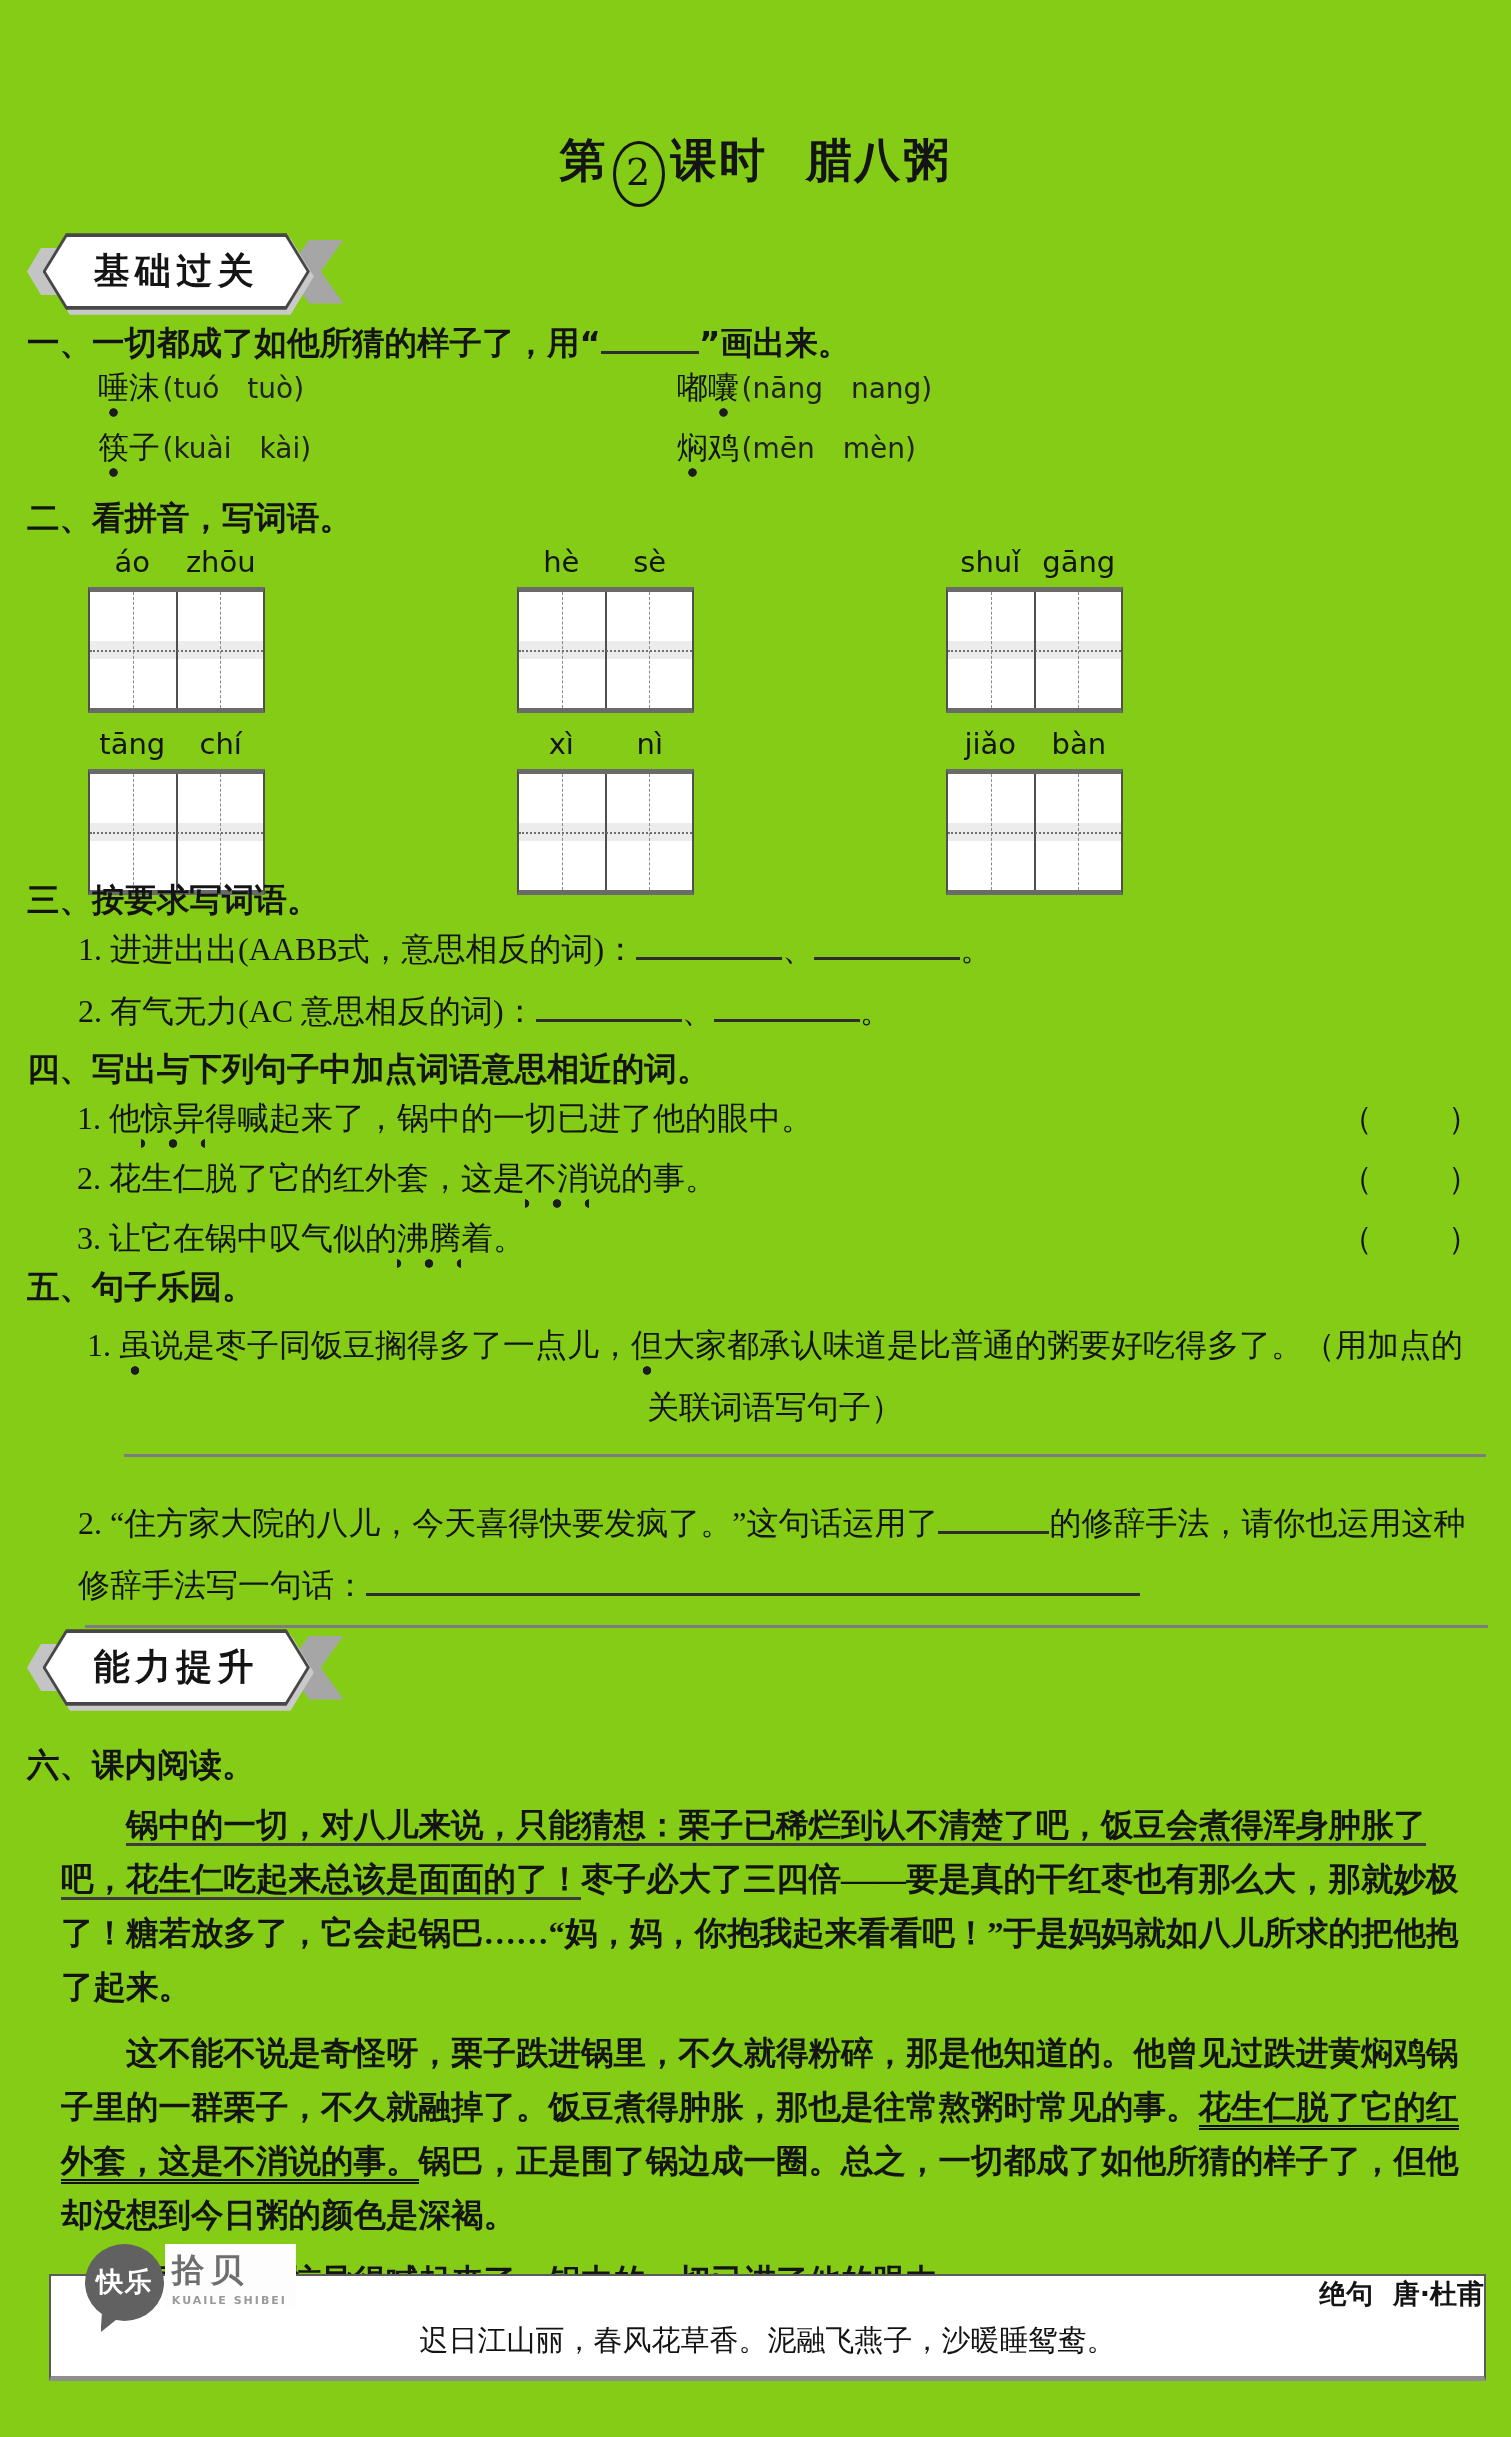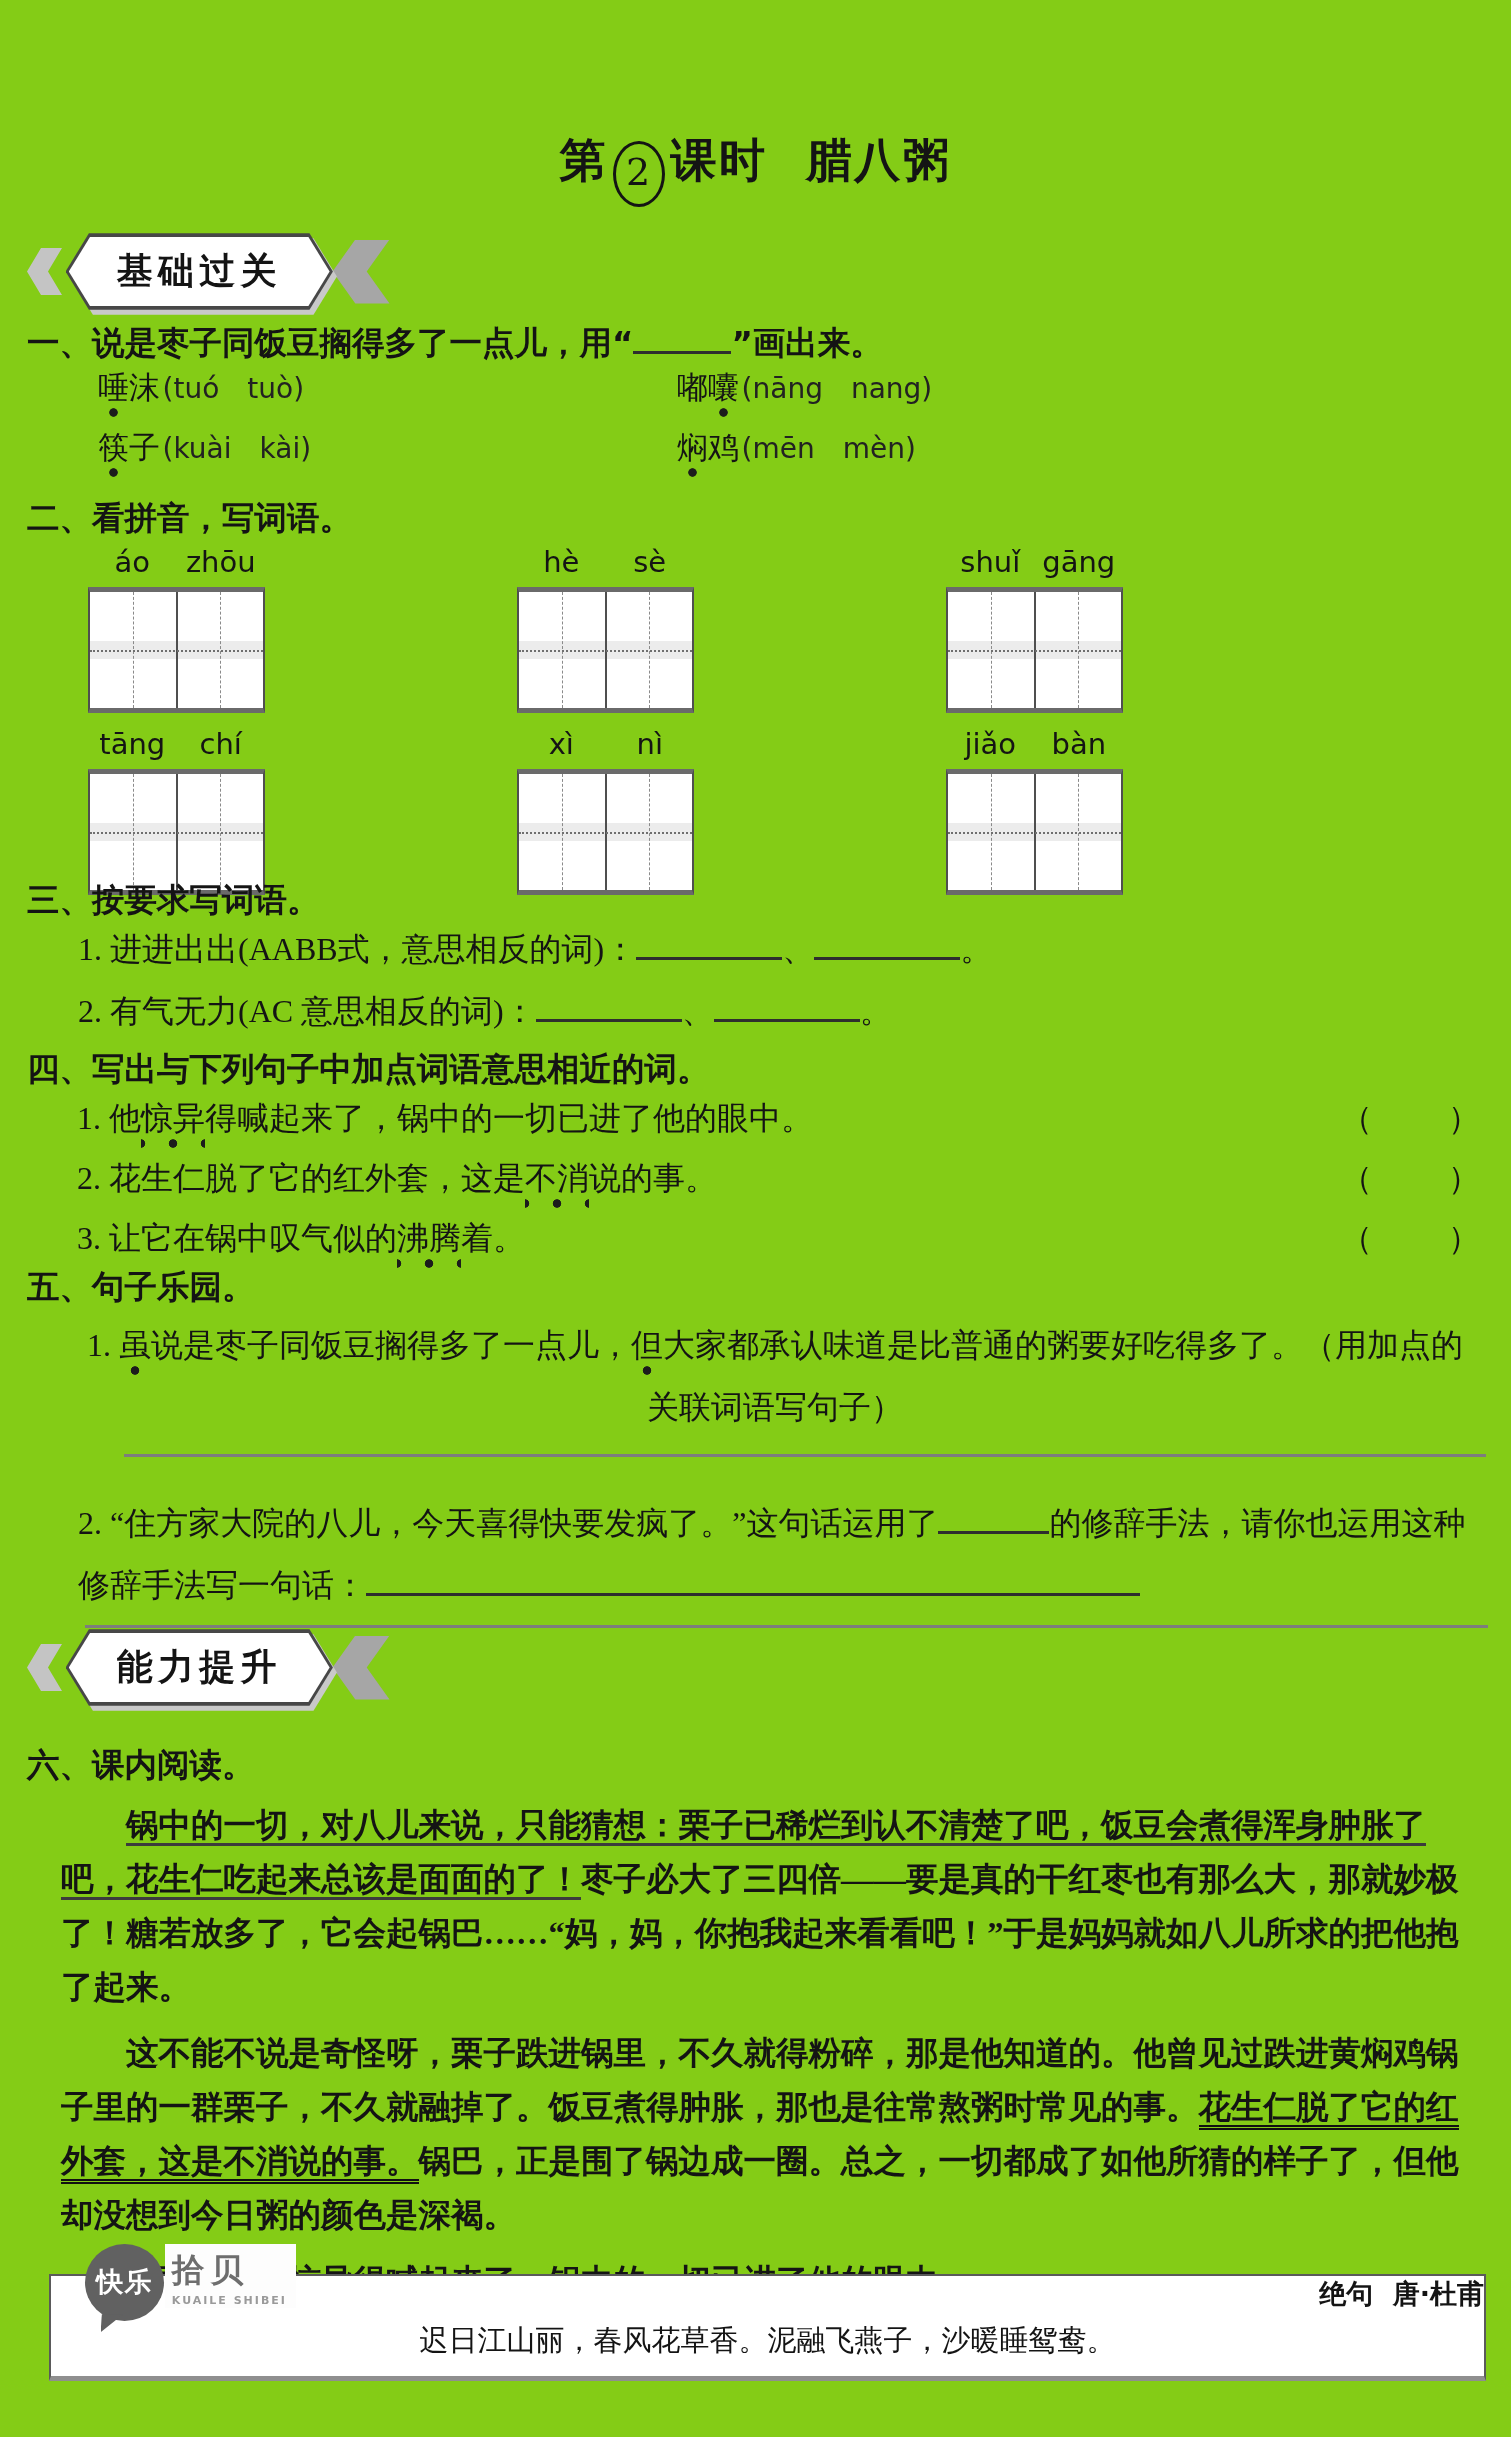--- a/index.html
+++ b/index.html
@@ -9,21 +9,21 @@
 
   
   .title{top:130px;left:0;width:100%;text-align:center;font-size:46px;font-weight:bold;letter-spacing:2.6px;
          font-family:"DejaVu Sans","Liberation Sans",sans-serif;}
   .circle-num{display:inline-block;vertical-align:-9px;width:46px;height:60px;line-height:57px;
         border:3.3px solid #141414;border-radius:50%;font-size:38px;font-weight:normal;text-align:center;
         margin:0 5.2px;font-family:"DejaVu Serif",serif;}
   .tgap{display:inline-block;width:38px;}
 
   
-  .banner{display:flex;align-items:center;height:73px;gap:23px;}
+  .banner{display:flex;align-items:center;height:73px;}
   .chev{background:#b3b3b3;clip-path:polygon(40% 0,0 50%,40% 100%,100% 100%,60% 50%,100% 0);}
   .chevL{width:35px;height:47px;margin-right:-19.5px;background:#c4c4c4;}
   .chevR{width:57px;height:64px;margin-left:-23.4px;background:#a6a6a6;}
   .bshadow{filter:drop-shadow(4.6px 5.9px 0 #c9c9c9);z-index:2;position:relative;}
   .bshape{background:#474747;clip-path:polygon(23.4px 0,calc(100% - 23.4px) 0,100% 50%,calc(100% - 23.4px) 100%,23.4px 100%,0 50%);padding:3.3px;}
   .binner{background:#ffffff;clip-path:polygon(21.5px 0,calc(100% - 21.5px) 0,100% 50%,calc(100% - 21.5px) 100%,21.5px 100%,0 50%);
         padding:10.4px 48px;font-size:36px;font-weight:bold;letter-spacing:5.2px;
         font-family:"DejaVu Sans","Liberation Sans",sans-serif;}
 
   
@@ -98,21 +98,21 @@
     <div class="chev chevL"></div>
     <div class="bshadow">
       <div class="bshape">
           <div class="binner">基础过关</div>
         </div>
     </div>
     <div class="chev chevR"></div>
   </div>
 
   <div class="abs h1" style="top:322px;left:27px;">
-    <span>一、说是枣子同饭豆搁得多了一点儿，用“</span><span class="inline-blank" style="width:98px;"></span><span>”画出来。</span>
+    <span>一、一切都成了如他所猜的样子了，用“</span><span class="inline-blank" style="width:98px;"></span><span>”画出来。</span>
   </div>
 
   <div class="abs wordgrid" style="top:367px;left:98px;right:78px;">
     <div class="worditem">
       <span class="emdots">唾</span><span>沫</span><span class="py">(tuó　tuò)</span>
     </div>
     <div class="worditem">
       <span>嘟</span><span class="emdots">囔</span><span class="py">(nāng　nang)</span>
     </div>
     <div class="worditem">

